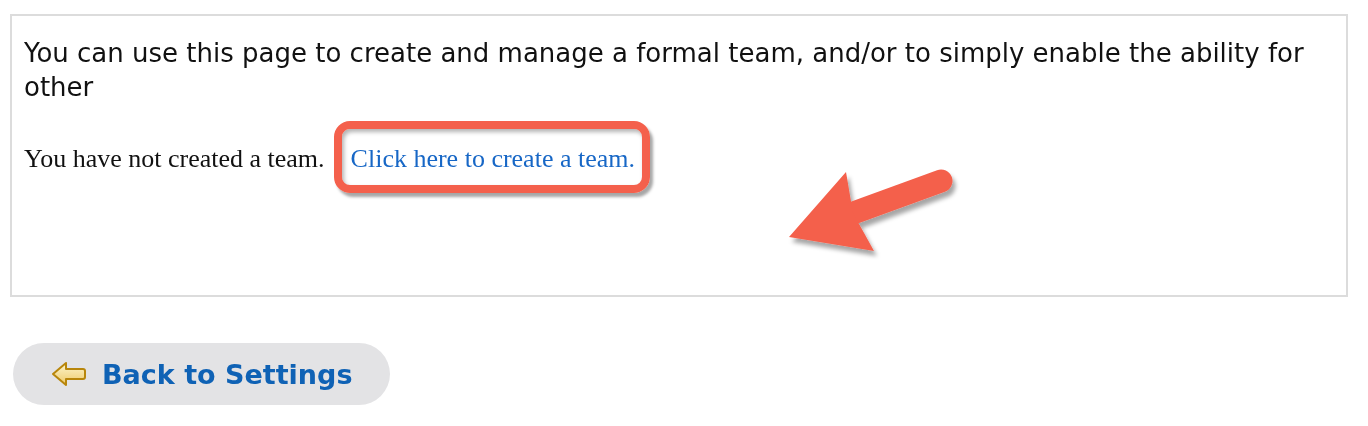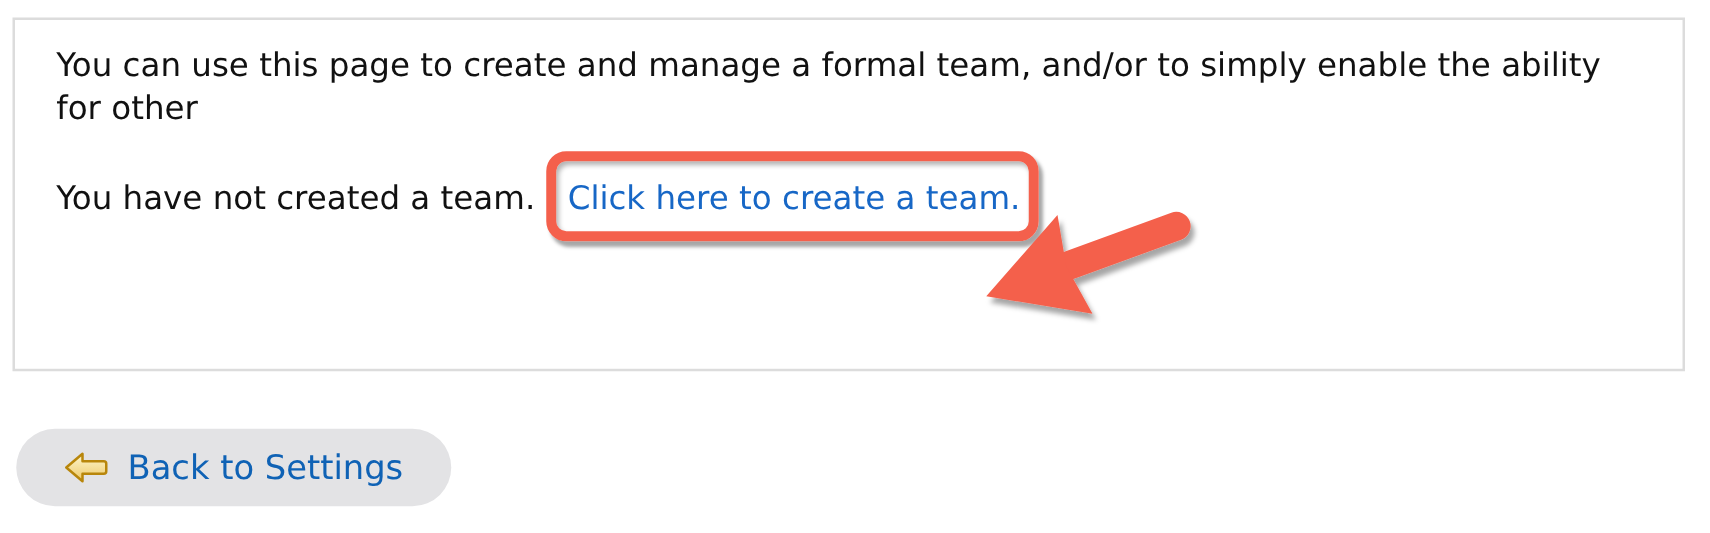--- a/index.html
+++ b/index.html
@@ -35,26 +35,26 @@
   .title-icon svg { width: 100%; height: 100%; display: block; }
   .panel-title {
     margin: 0;
     font-size: 36px;
     font-weight: 400;
     color: #000000;
     letter-spacing: 0.2px;
   }
 
   .panel-body {
-    padding: 20px 33px;
+    padding: 20px 12px;
     font-size: 26px;
     color: var(--body-text, #111111);
   }
   .intro { margin: 0; line-height: 34px; }
-  .status-line { margin: 38px 0 0 0; line-height: 34px; white-space: nowrap; }
+  .status-line { margin: 38px 0 0 0; line-height: 34px; white-space: nowrap; font-family: Liberation Serif, serif; }
 
   .link-wrap { position: relative; display: inline-block; margin-left: 26px; }
   .create-link { color: var(--link, #1767c6); text-decoration: none; cursor: pointer; }
   .red-box {
     position: absolute;
     left: -17px; right: -15px; top: -21px; bottom: -17px;
     border: 8px solid var(--accent, #f4604c);
     border-radius: 16px;
     box-shadow: 3px 4px 3px rgba(0,0,0,0.35), inset 2px 3px 4px rgba(0,0,0,0.30);
     pointer-events: none;
@@ -83,20 +83,21 @@
     border-radius: 31px;
     background: var(--button-bg, #e3e3e5);
     display: inline-flex;
     align-items: center;
     justify-content: center;
     gap: 15px;
     font-family: inherit;
     font-size: 27px;
     color: var(--button-text, #0f62b5);
     cursor: pointer;
+    font-weight: bold;
   }
   .back-icon { width: 36px; height: 28px; display: inline-block; flex: 0 0 auto; }
   .back-icon svg { width: 100%; height: 100%; display: block; }
 </style>
 </head>
 <body>
 
 <div class="stage">
 
   <section class="panel">

